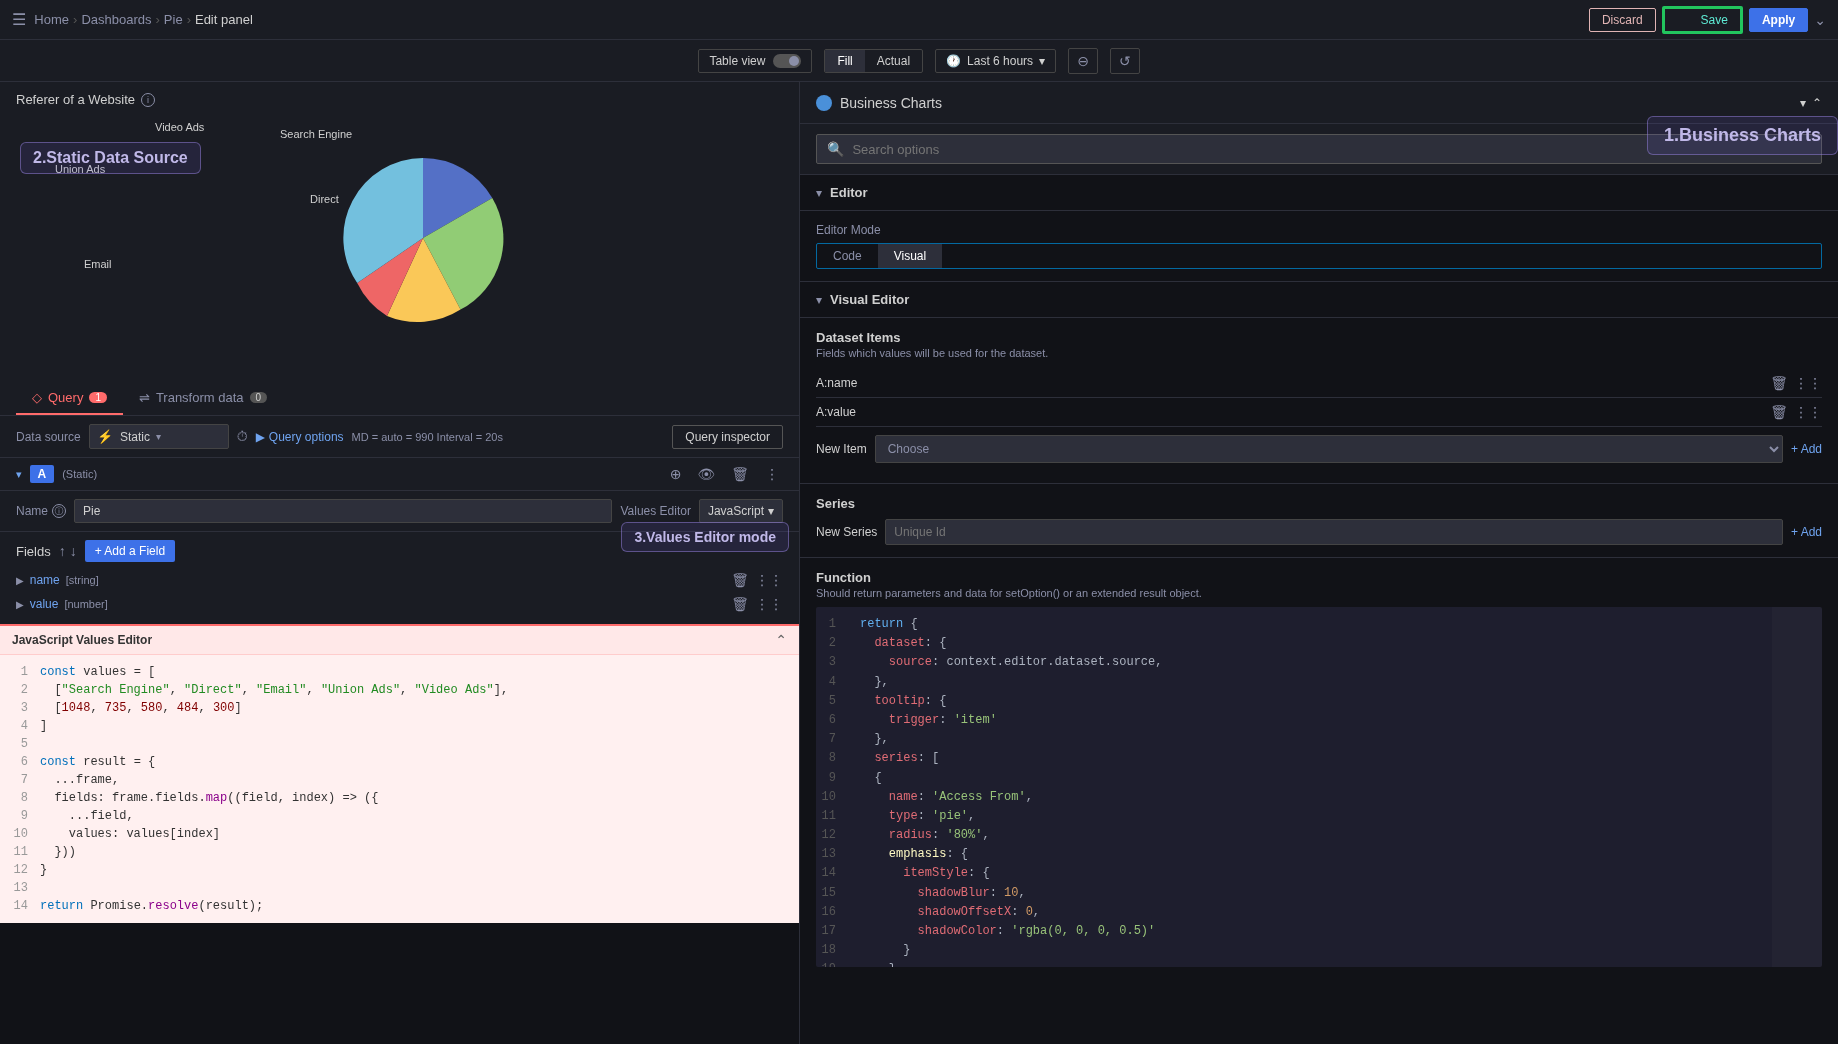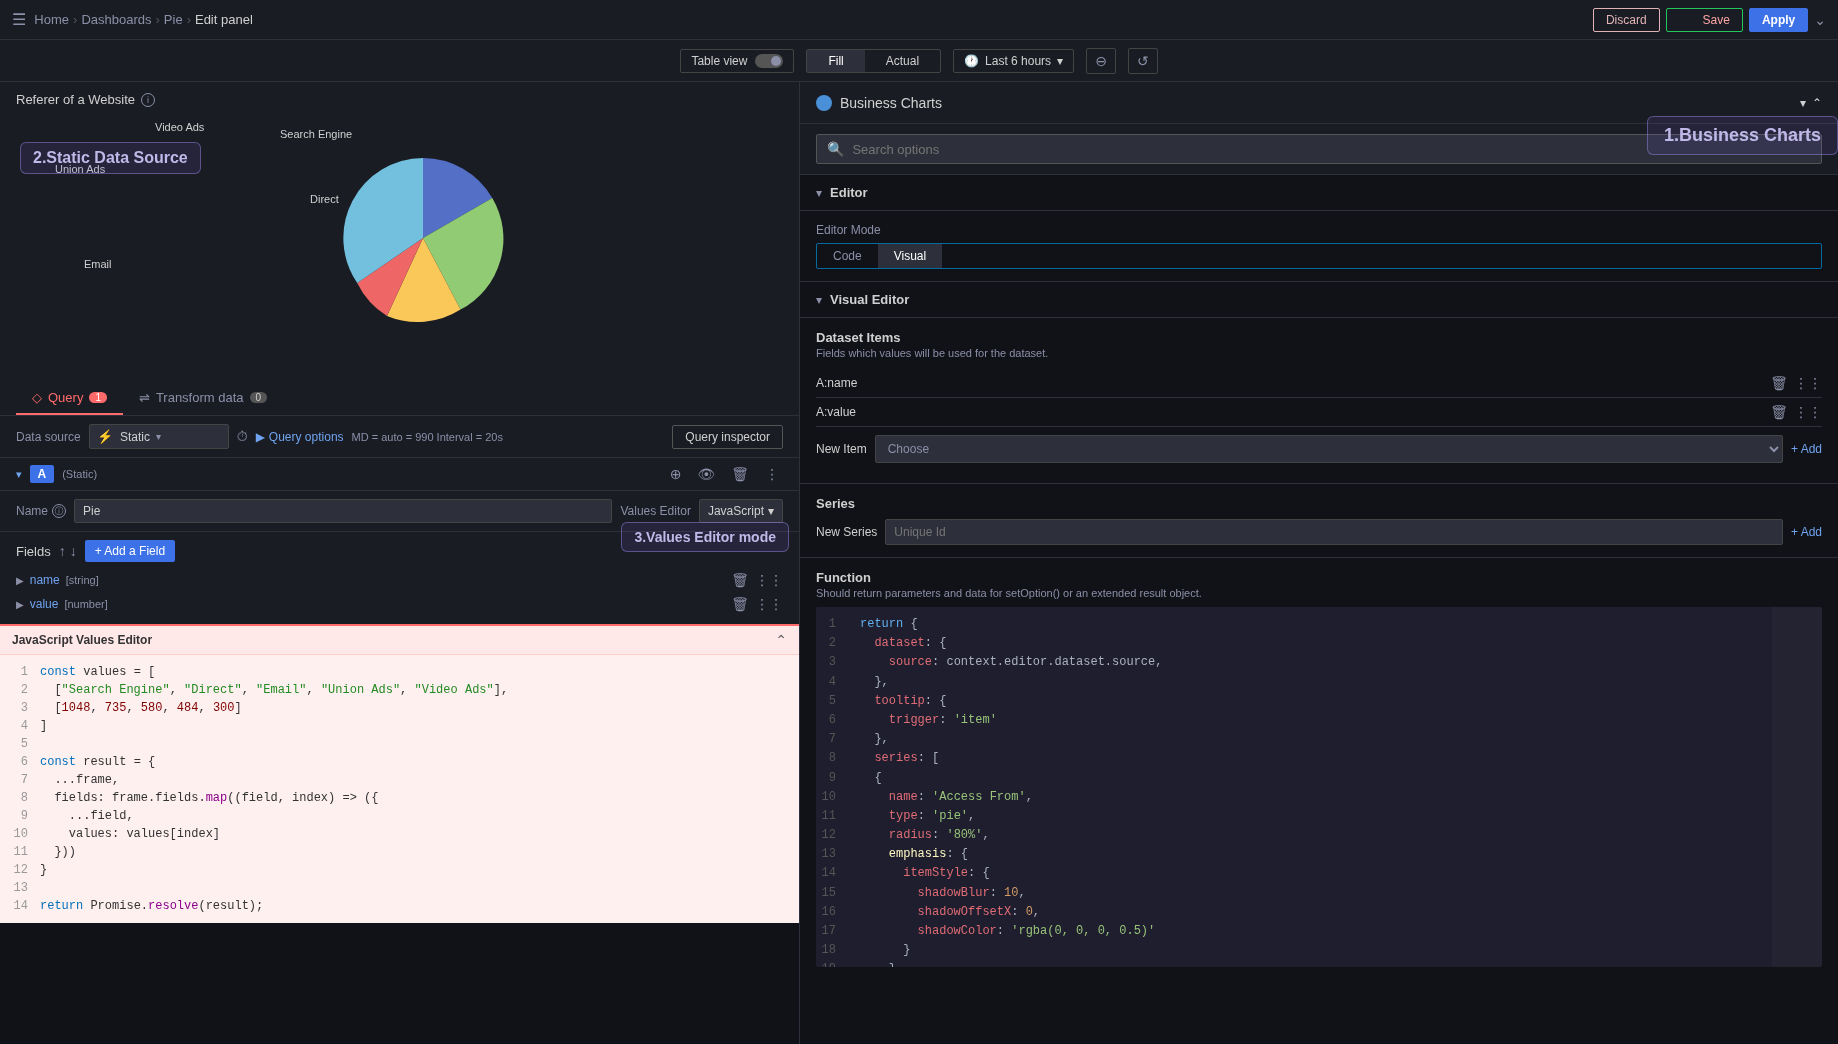--- a/index.html
+++ b/index.html
@@ -12,21 +12,21 @@
       height: 40px; padding: 0 12px;
     }
     .top-bar-left { display: flex; align-items: center; gap: 8px; }
     .breadcrumb { display: flex; align-items: center; gap: 4px; font-size: 13px; color: #8b8fa8; }
     .breadcrumb a { color: #8b8fa8; text-decoration: none; }
     .breadcrumb .sep { color: #555; }
     .breadcrumb .current { color: #d0d0d0; }
     .top-bar-right { display: flex; align-items: center; gap: 6px; }
     .btn { padding: 4px 12px; border-radius: 2px; border: 1px solid #444; background: transparent; color: #d0d0d0; cursor: pointer; font-size: 12px; }
     .btn-discard { background: transparent; border: 1px solid #e0b4b4; color: #e0b4b4; }
-    .btn-save { background: transparent; border: 1px solid #22c55e; color: #fca5a5; padding-left: 36px; }
+    .btn-save { background: transparent; border: 3px solid #22c55e; color: #5eead4; padding-left: 36px; }
     .btn-apply { background: #3d71e8; border: 1px solid #3d71e8; color: #fff; font-weight: 600; }
     .hamburger { font-size: 16px; color: #8b8fa8; cursor: pointer; }
     .expand-icon { color: #8b8fa8; font-size: 14px; cursor: pointer; }
 
     
     .second-bar {
       display: flex; align-items: center; justify-content: center;
       background: #1a1c23; border-bottom: 1px solid #2d2f3a;
       height: 42px; gap: 12px; padding: 0 16px;
     }
@@ -36,21 +36,21 @@
       font-size: 12px; color: #d0d0d0; background: transparent; cursor: pointer;
     }
     .toggle-switch {
       width: 28px; height: 14px; background: #555; border-radius: 7px; position: relative; display: inline-block;
     }
     .toggle-switch .knob {
       width: 10px; height: 10px; background: #8b8fa8; border-radius: 50%;
       position: absolute; top: 2px; right: 2px;
     }
     .fill-actual { display: flex; align-items: center; border: 1px solid #444; border-radius: 2px; overflow: hidden; }
-    .fill-actual span { padding: 4px 21px; cursor: pointer; font-size: 12px; }
+    .fill-actual span { padding: 4px 12px; cursor: pointer; font-size: 12px; }
     .fill-actual span.active { background: #2d2f3a; color: #fff; }
     .time-range { display: flex; align-items: center; gap: 6px; border: 1px solid #444; border-radius: 2px; padding: 4px 10px; cursor: pointer; font-size: 12px; }
     .zoom-btn { border: 1px solid #444; border-radius: 2px; padding: 4px 8px; cursor: pointer; font-size: 14px; color: #8b8fa8; background: transparent; }
     .refresh-btn { border: 1px solid #444; border-radius: 2px; padding: 4px 8px; cursor: pointer; font-size: 14px; color: #8b8fa8; background: transparent; }
 
     
     .main-layout { display: flex; height: calc(1044px - 82px); }
 
     
     .left-panel { flex: 0 0 800px; display: flex; flex-direction: column; border-right: 1px solid #2d2f3a; overflow: hidden; }

